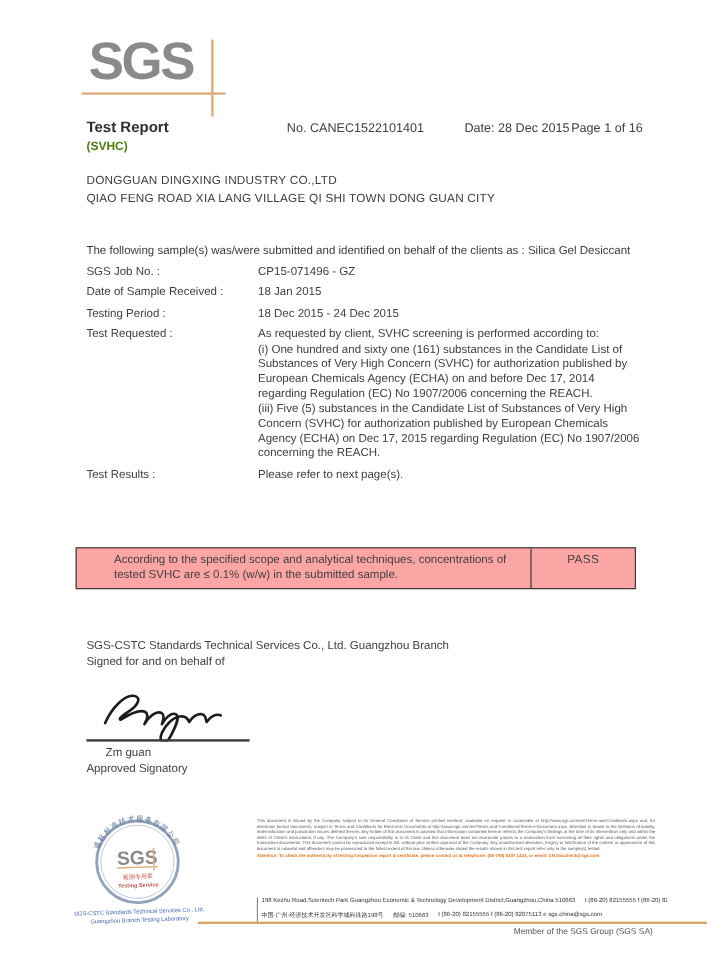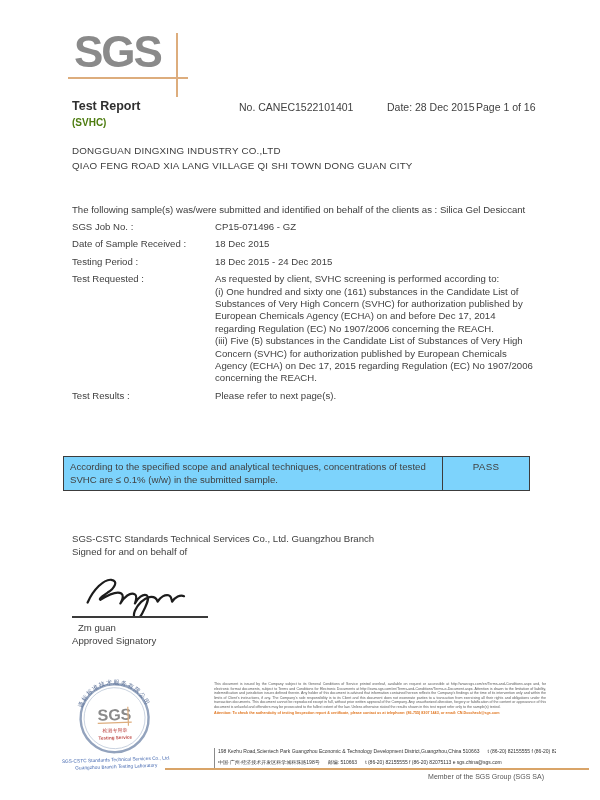--- a/index.html
+++ b/index.html
@@ -37,33 +37,33 @@
     left:72px;top:221px;width:462px;display:grid;
     grid-template-columns:143px 1fr;row-gap:5px;
     font-size:9.6px;line-height:12.4px;color:#414141;
   }
   .info-grid .lbl{white-space:nowrap;}
 
   
   .summary-label{left:72px;top:445px;font-size:9.6px;margin-top:32px;}
   .summary-box{
     left:63px;top:456px;width:467px;display:flex;align-items:stretch;
-    border:1.5px solid #3c3c3c;box-sizing:border-box;background:#7dd3fc;
+    border:1.5px solid #3c3c3c;box-sizing:border-box;background:#fca5a5;padding-left:25px;
   }
   .summary-text{flex:1;padding:3px 8px 4px 6px;font-size:9.6px;line-height:13px;}
   .summary-result{
     width:86px;border-left:1.5px solid #3c3c3c;display:flex;align-items:flex-start;
     justify-content:center;padding-top:4px;font-size:9.8px;letter-spacing:.3px;
   }
 
   
   .sign-intro{left:72px;top:532px;font-size:9.6px;line-height:13px;}
   .signature-svg{left:78px;top:568px;}
   .sign-line{left:72px;top:616px;width:136px;height:2px;background:#3a3a3a;}
-  .sign-name{left:78px;top:622px;font-size:9.6px;}
+  .sign-name{left:88px;top:622px;font-size:9.6px;}
   .sign-role{left:72px;top:635px;font-size:9.6px;}
 
   
   .stamp-svg{left:60px;top:676px;transform:rotate(-2deg);}
   .fine-print{
     left:214px;top:682px;width:332px;font-size:3.6px;line-height:4.55px;
     color:#5a5a5a;text-align:justify;
   }
   .attention{margin-top:1.5px;color:#e0751f;font-weight:700;font-size:3.7px;line-height:4.8px;text-align:left;}
   .addr-block{left:214px;top:748px;width:338px;font-size:5px;color:#333;border-left:1px solid #8a8a8a;padding-left:3px;}
@@ -94,21 +94,21 @@
   <div>QIAO FENG ROAD XIA LANG VILLAGE QI SHI TOWN DONG GUAN CITY</div>
 </div>
 
 <div class="abs sample-line">The following sample(s) was/were submitted and identified on behalf of the clients as : Silica Gel Desiccant</div>
 
 <div class="abs info-grid">
   <div class="lbl">SGS Job No. :</div>
   <div class="val">CP15-071496 - GZ</div>
 
   <div class="lbl">Date of Sample Received :</div>
-  <div class="val">18 Dec 2015</div>
+  <div class="val">18 Jan 2015</div>
 
   <div class="lbl">Testing Period :</div>
   <div class="val">18 Dec 2015 - 24 Dec 2015</div>
 
   <div class="lbl">Test Requested :</div>
   <div class="val">
     <div>As requested by client, SVHC screening is performed according to:</div>
     <div>(i) One hundred and sixty one (161) substances in the Candidate List of Substances of Very High Concern (SVHC) for authorization published by European Chemicals Agency (ECHA) on and before Dec 17, 2014 regarding Regulation (EC) No 1907/2006 concerning the REACH.</div>
     <div>(iii) Five (5) substances in the Candidate List of Substances of Very High Concern (SVHC) for authorization published by European Chemicals Agency (ECHA) on Dec 17, 2015 regarding Regulation (EC) No 1907/2006 concerning the REACH.</div>
   </div>

